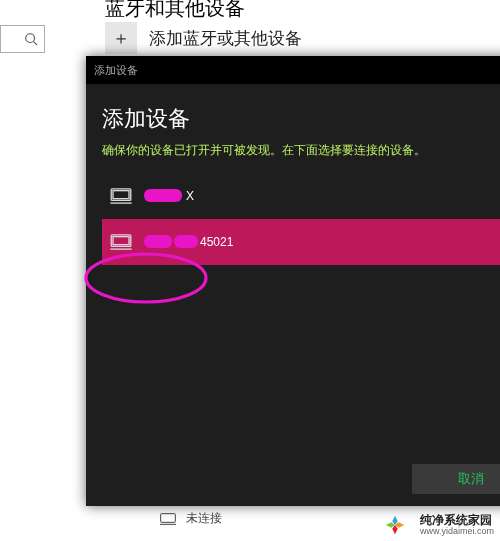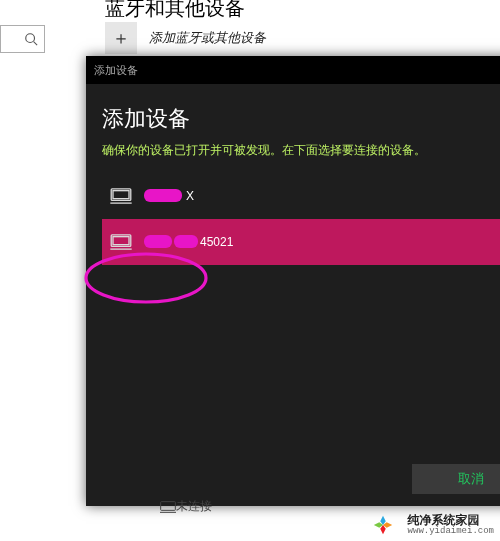--- a/index.html
+++ b/index.html
@@ -56,23 +56,22 @@
     height: 32px;
     background: #e6e6e6;
     display: flex;
     align-items: center;
     justify-content: center;
     color: #333;
     font-size: 18px;
     font-weight: 300;
   }
   .add-bt-label {
-    font-size: 13px;
+    font-size: 17px;
     color: #222;
-    font-style: italic;
   }
 
   
   .dialog {
     position: absolute;
     left: 86px;
     top: 56px;
     width: 458px;
     height: 450px;
     background: #1e1e1e;
@@ -184,23 +183,24 @@
     color: #22c55e;
     font-size: 13px;
     border: none;
     cursor: pointer;
   }
 
   
   .status-row {
     position: absolute;
     left: 135px;
-    top: 498px;
-    display: flex;
-    align-items: center;
+    top: 510px;
+    display: flex;
+    align-items: center;
+    gap: 10px;
     font-size: 12px;
     color: #444;
     padding-left: 25px;
   }
 
   
   .watermark {
     position: absolute;
     right: 6px;
     bottom: 4px;
@@ -211,21 +211,21 @@
   .watermark-logo {
     width: 22px;
     height: 22px;
   }
   .watermark-text {
     display: flex;
     flex-direction: column;
     line-height: 1.1;
   }
   .wm-line1 { font-size: 12px; font-weight: 600; color: #222; }
-  .wm-line2 { font-size: 9px; color: #666; font-family: Liberation Mono, monospace; }
+  .wm-line2 { font-size: 9px; color: #666; }
 </style>
 </head>
 <body>
 
 <div class="bg-area">
 
   <div class="partial-title">蓝牙和其他设备</div>
 
   <div class="search-box">
     <svg width="14" height="14" viewBox="0 0 16 16" fill="none" stroke="#555" stroke-width="1.3">

